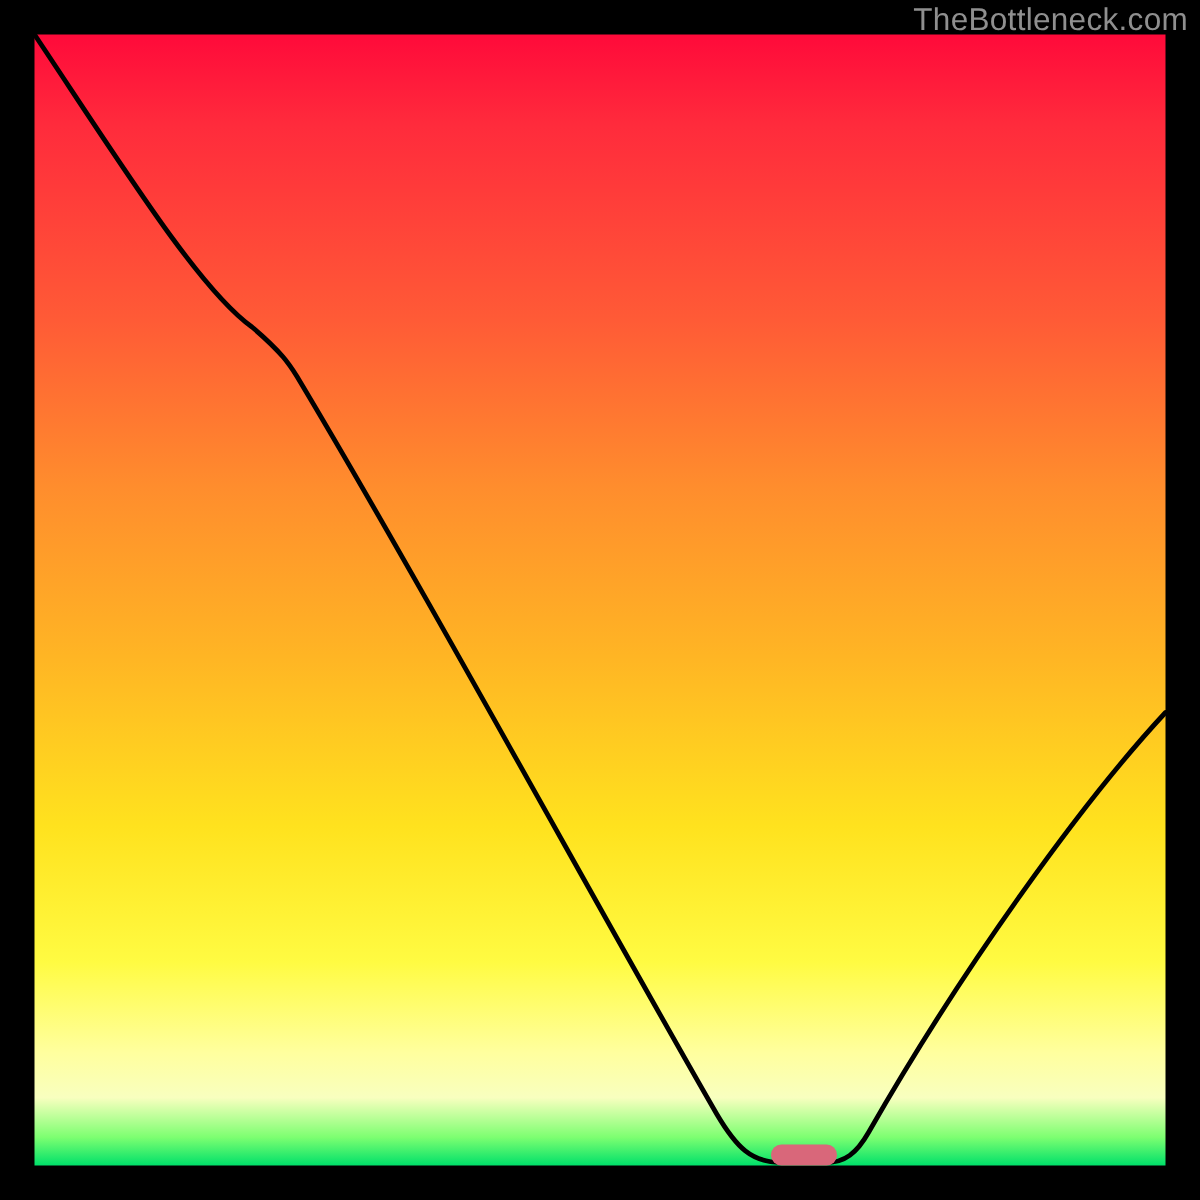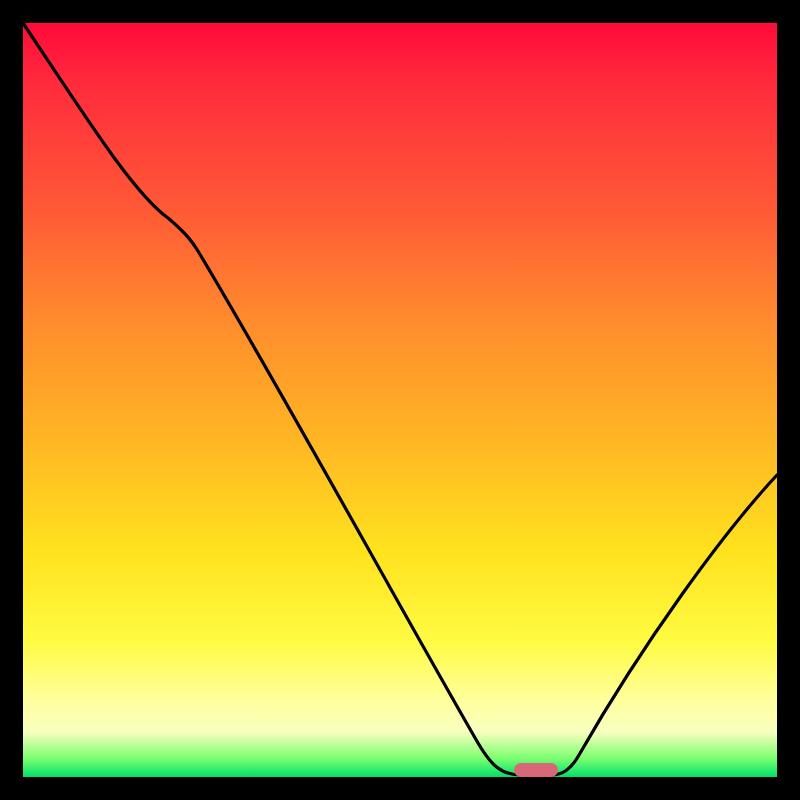--- a/index.html
+++ b/index.html
@@ -65,20 +65,21 @@
     height: 14px;
     border-radius: 7px;
     background: #d9677a;
   }
 </style>
 </head>
 <body>
 
 <div class="frame">
 
+  <div class="watermark">TheBottleneck.com</div>
 
   <div class="plot-area">
 
     <svg class="curve" viewBox="0 0 754 754" preserveAspectRatio="none">
       <path d="M 0 0
                C 60 90, 110 170, 145 195
                C 165 212, 170 220, 175 228
                C 260 370, 380 590, 455 720
                C 468 742, 478 752, 498 752
                L 528 752

